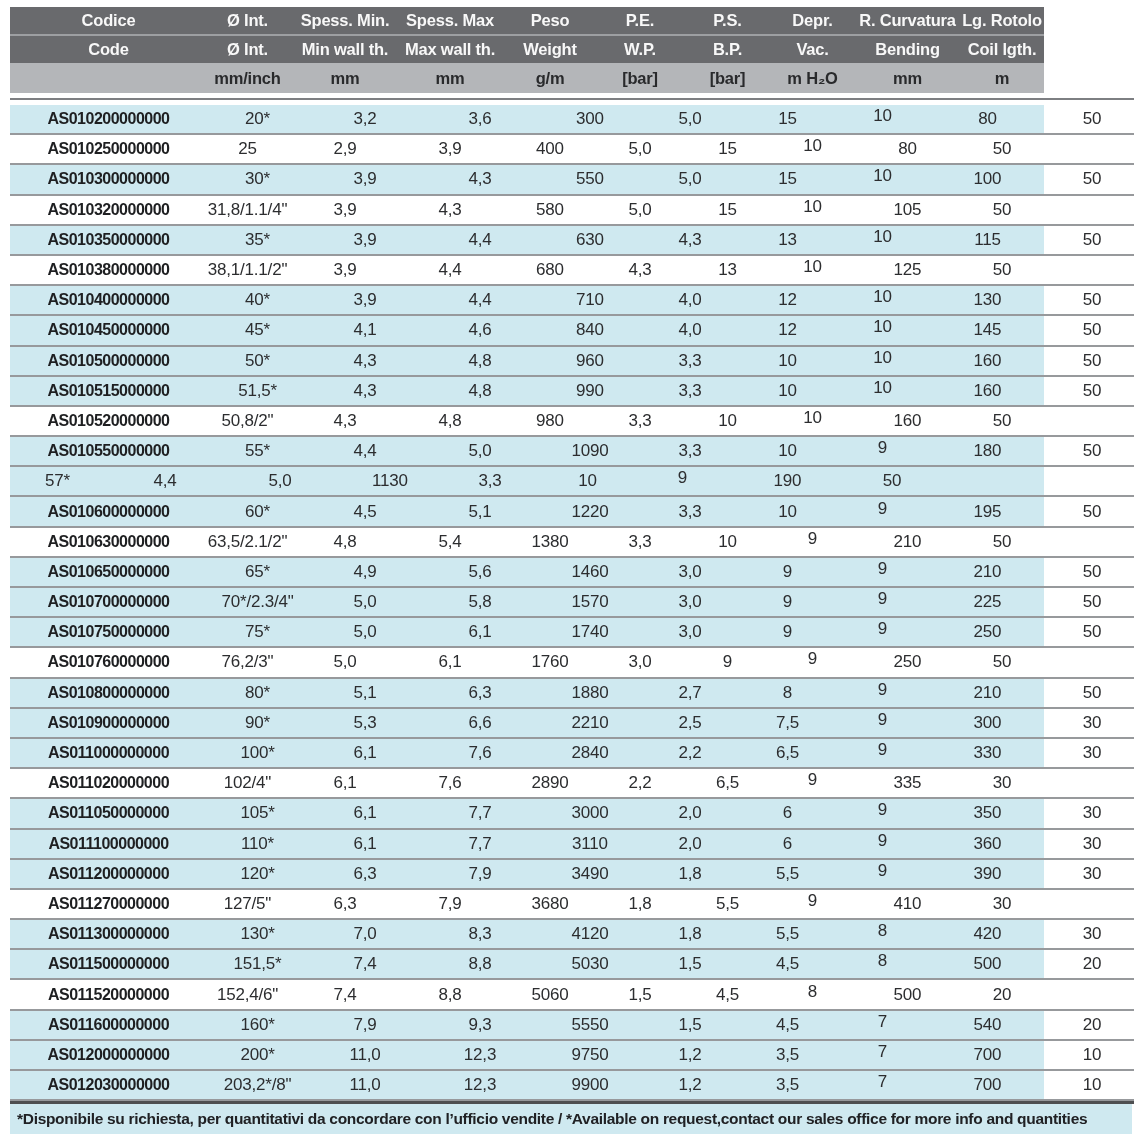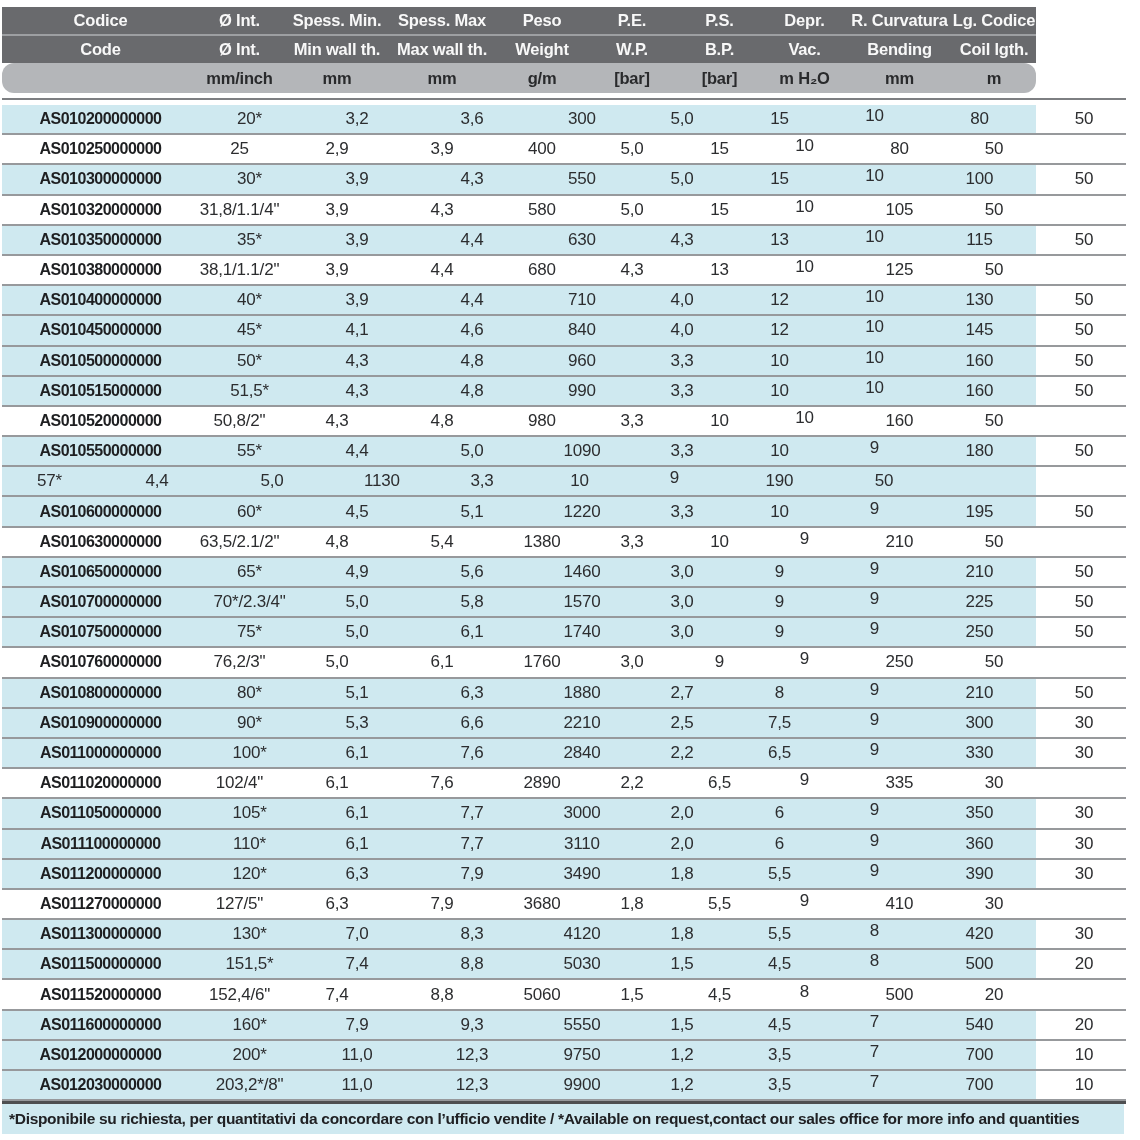--- a/index.html
+++ b/index.html
@@ -1,42 +1,42 @@
 <!DOCTYPE html>
 <html><head>
 <meta charset="utf-8">
 <style>
   html,body{margin:0;padding:0;}
   body{
     width:1140px;height:1140px;background:#ffffff;position:relative;overflow:hidden;
     font-family:"Liberation Sans",sans-serif;
     -webkit-font-smoothing:antialiased;
   }
-  .table-wrap{position:absolute;top:7px;left:2px;}
+  .table-wrap{position:absolute;top:7px;left:10px;}
 
   
   .c0{width:190px;justify-content:flex-start;padding-left:7px;box-sizing:border-box;}
   .c1{width:95px;}
   .c2{width:100px;}
   .c3{width:110px;}
   .c4{width:90px;}
   .c5{width:90px;text-align:center;}
   .c6{width:85px;}
   .c7{width:85px;}
   .c8{width:105px;}
   .c9{width:84px;}
 
   .cell{display:flex;align-items:center;justify-content:center;white-space:nowrap;}
 
   
   .hrow{display:flex;width:1034px;height:27px;background:#696a6d;color:#f8f8f8;
         font-weight:bold;font-size:16.5px;letter-spacing:-0.2px;}
   .hsep{width:1034px;height:2px;background:#9d9fa2;}
   .urow{display:flex;width:1034px;height:30px;background:#b4b6b9;color:#292a2c;
-        font-weight:bold;font-size:16.5px;letter-spacing:-0.2px;border-radius:12px;}
+        font-weight:bold;font-size:16.5px;letter-spacing:-0.2px;}
   .header-gap{width:1124px;height:12px;position:relative;background:#ffffff;}
   .header-gap .gap-line{position:absolute;left:0;top:5px;width:1124px;height:2px;background:#7d7f82;}
 
   
   .row{display:flex;width:1124px;height:28.2px;border-bottom:2px solid #97999c;
        font-size:17px;color:#2c2d2f;letter-spacing:-0.2px;}
   .row.hl{background:linear-gradient(#cfe9f0,#cfe9f0) no-repeat;background-size:1034px 100%;gap:10px;}
   .row .code{font-weight:bold;font-size:16px;color:#1e1f21;letter-spacing:-0.5px;}
   .raised{position:relative;top:-3px;}
 
@@ -54,21 +54,21 @@
   <div class="hrow">
     <div class="cell c0">Codice</div>
     <div class="cell c1">Ø Int.</div>
     <div class="cell c2">Spess. Min.</div>
     <div class="cell c3">Spess. Max</div>
     <div class="cell c4">Peso</div>
     <div class="cell c5">P.E.</div>
     <div class="cell c6">P.S.</div>
     <div class="cell c7">Depr.</div>
     <div class="cell c8">R. Curvatura</div>
-    <div class="cell c9">Lg. Codice</div>
+    <div class="cell c9">Lg. Rotolo</div>
   </div>
 
   <div class="hsep"></div>
 
   <div class="hrow">
     <div class="cell c0">Code</div>
     <div class="cell c1">Ø Int.</div>
     <div class="cell c2">Min wall th.</div>
     <div class="cell c3">Max wall th.</div>
     <div class="cell c4">Weight</div>

